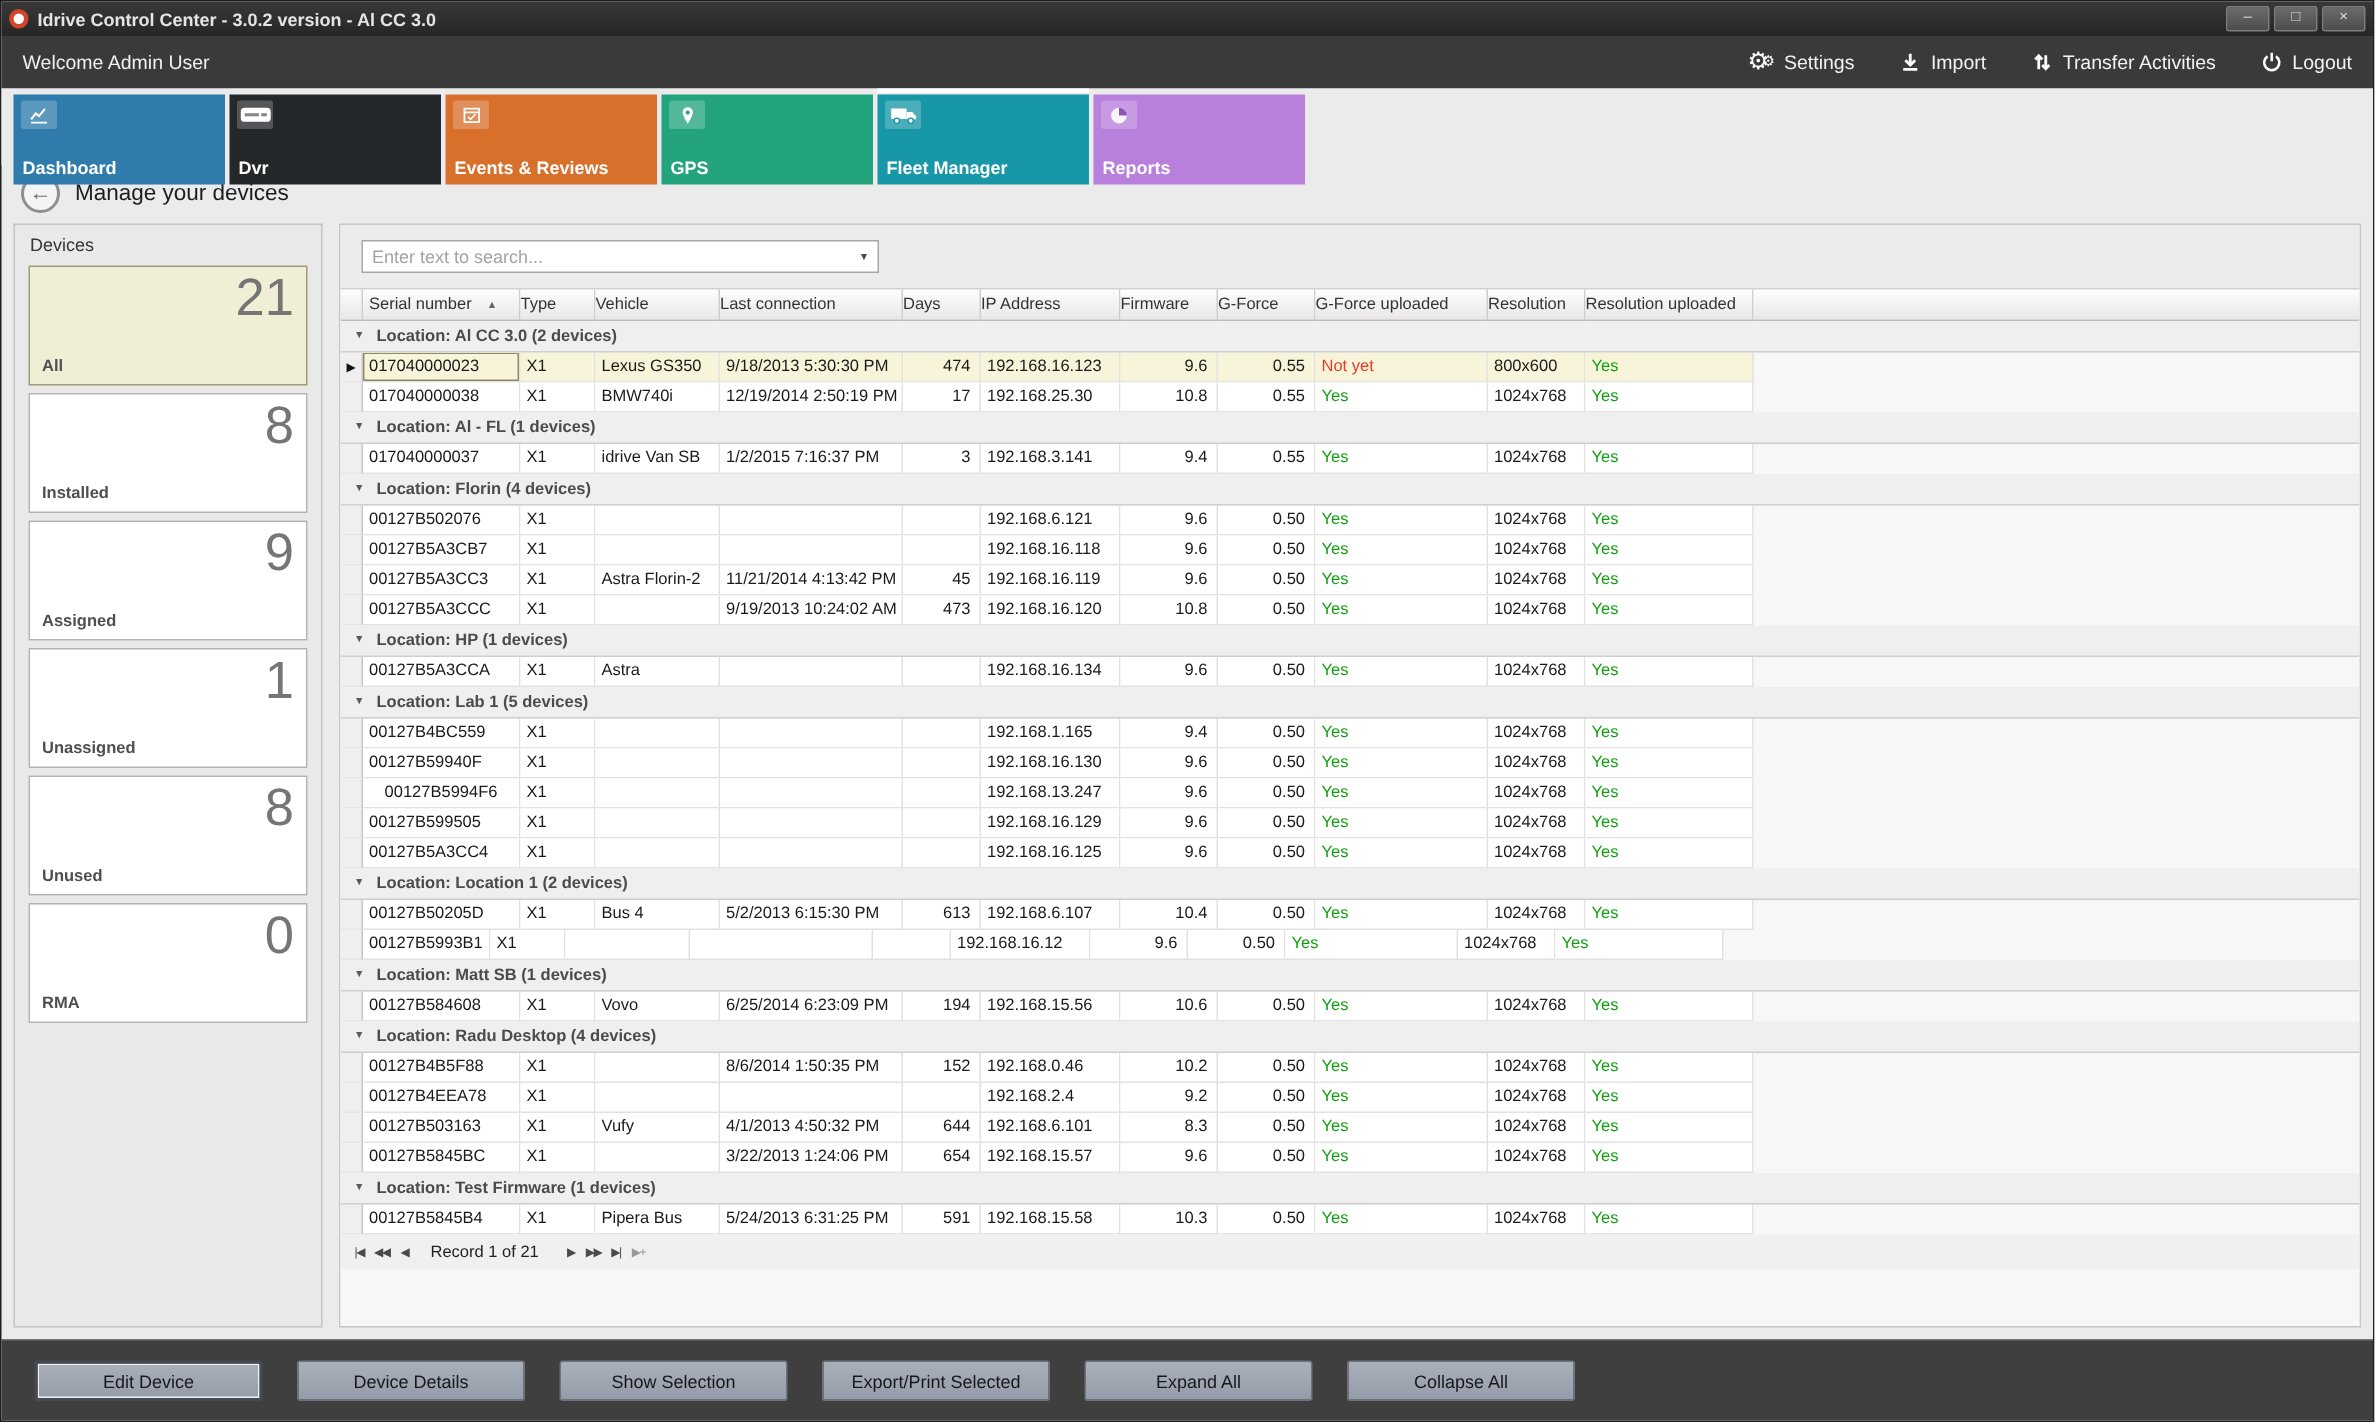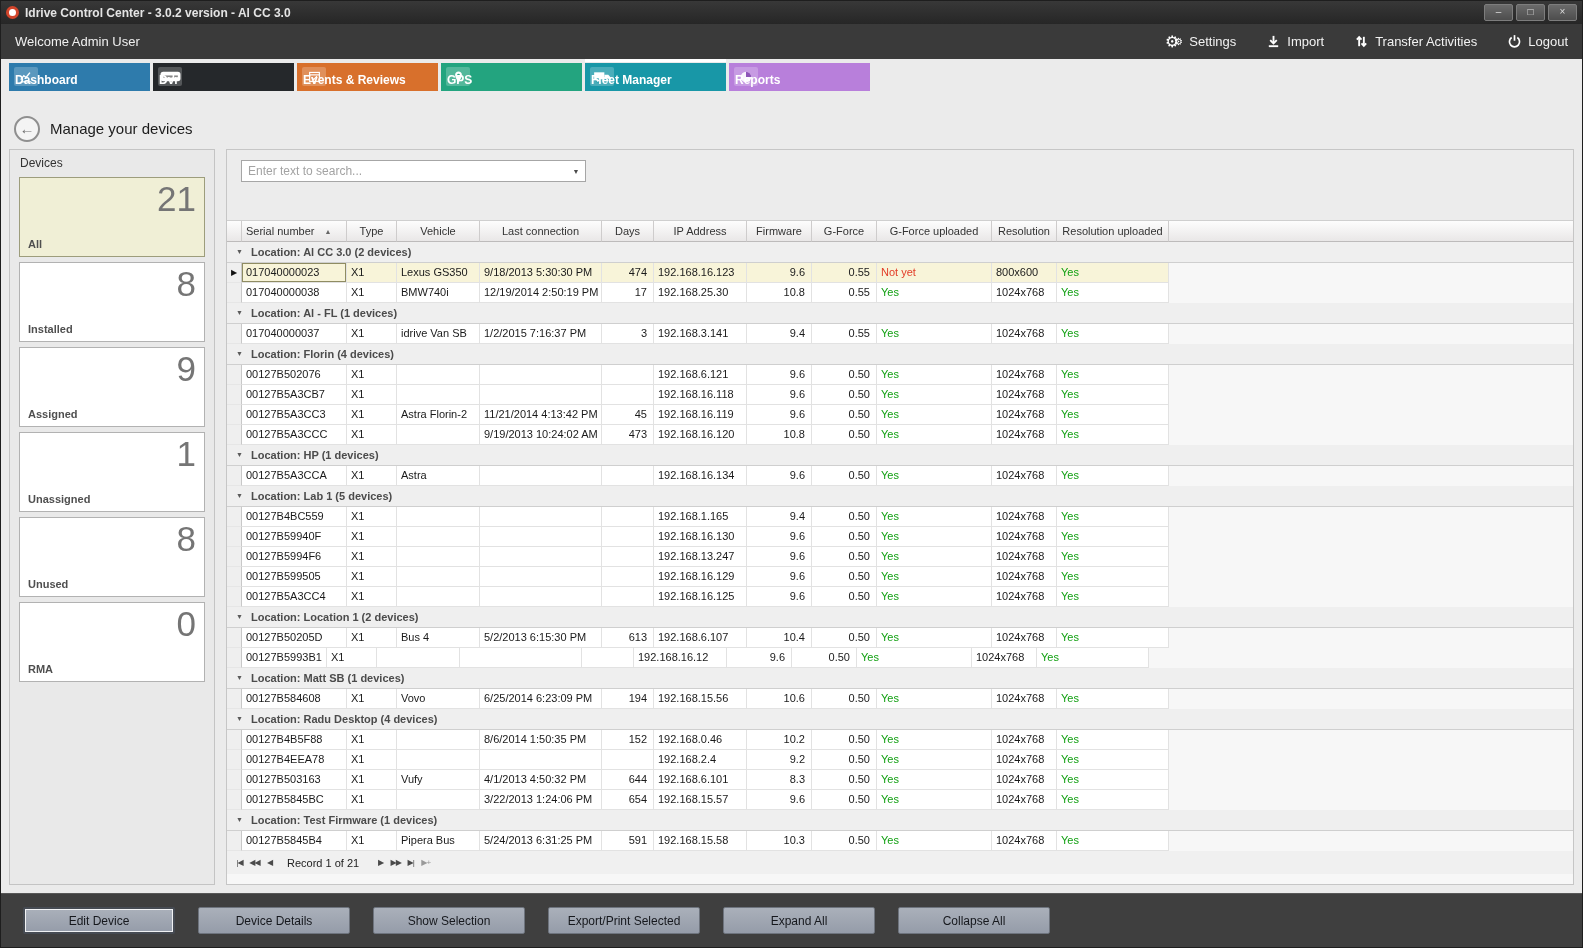--- a/index.html
+++ b/index.html
@@ -18,50 +18,50 @@
   .topbar { height:35px; flex:none; background:#3a3a3a; display:flex; align-items:center; padding:0 14px; }
   .welcome { color:#f0f0f0; font-size:13px; }
   .topbar-actions { margin-left:auto; display:flex; gap:30px; align-items:center; }
   .tb-action { display:flex; align-items:center; gap:6px; color:#f2f2f2; font-size:13px; cursor:default; }
   .tb-icon { display:inline-flex; align-items:center; }
   .gear-big { font-size:16px; line-height:14px; color:#fff; }
   .gear-small { font-size:10px; line-height:10px; color:#fff; margin-left:-5px; vertical-align:top; }
 
   
   .navtabs { height:51px; flex:none; background:#ebebeb; display:flex; gap:3px; padding:4px 0 3px 8px; }
-  .tab { width:141px; height:28px; position:relative; color:#fff; cursor:pointer; flex:none; }
+  .tab { width:141px; height:60px; position:relative; color:#fff; cursor:pointer; flex:none; }
   .tab.active:before { content:""; position:absolute; left:0; right:0; top:-4px; height:3px; background:#fff; }
   .tab-icon { position:absolute; top:4px; left:5px; width:24px; height:19px; background:rgba(255,255,255,.22); display:flex; align-items:center; justify-content:center; border-radius:2px; }
   .tab-label { position:absolute; left:6px; bottom:4px; font-size:12px; font-weight:bold; white-space:nowrap; }
 
   
   .page-title-row { height:37px; flex:none; display:flex; align-items:center; gap:10px; padding-left:13px; }
   .back-circle { width:26px; height:26px; border:2px solid #8f8f8f; border-radius:50%; color:#6f6f6f; font-size:15px; line-height:22px; text-align:center; cursor:pointer; background:#f4f4f4; }
   .page-title { font-size:15px; color:#1c1c1c; }
 
   
   .content { flex:1; min-height:0; display:flex; gap:11px; padding:2px 8px 8px 8px; }
 
   .sidebar { width:206px; flex:none; background:#e9e9e9; border:1px solid #c4c4c4; padding:4px 9px; }
   .sidebar-title { font-size:12px; color:#333; margin:2px 0 7px 1px; }
   .card { height:80px; background:#fff; border:1px solid #b2b2b2; margin-bottom:5px; position:relative; cursor:pointer; }
   .card.selected { background:#f0efd6; border-color:#9d9d7c; }
   .card-count { position:absolute; top:1px; right:8px; font-size:35px; color:#757575; }
   .card-label { position:absolute; left:8px; bottom:6px; font-size:11px; font-weight:bold; color:#4f4f4f; }
 
-  .main { flex:1; min-width:0; background:#ececec; border:1px solid #c6c6c6; display:flex; flex-direction:column;gap:28px; }
+  .main { flex:1; min-width:0; background:#ececec; border:1px solid #c6c6c6; display:flex; flex-direction:column; }
   .search-row { height:42px; flex:none; display:flex; align-items:center; padding-left:14px; background:#ececec; }
   .search-combo { width:345px; height:22px; background:#fff; border:1px solid #a6a6a6; display:flex; align-items:center; }
   .search-combo input { flex:1; border:none; outline:none; font-size:12px; padding:0 6px; color:#333; font-family:inherit; background:transparent; }
   .search-combo input::placeholder { color:#a3a3a3; }
   .combo-arrow { width:18px; height:100%; display:flex; align-items:center; justify-content:center; font-size:7px; color:#4a4a4a; cursor:pointer; }
 
   .grid { flex:1; min-height:0; background:#f7f7f7; border-top:1px solid #cfcfcf; overflow:hidden; display:flex; flex-direction:column; }
   .grid-header { display:flex; height:21px; flex:none; }
-  .gh { background:linear-gradient(#fdfdfd,#e9e7e7); border-right:1px solid #cecccc; border-bottom:1px solid #bdbbbb; font-size:11px; color:#333; display:flex; align-items:center; justify-content:center; white-space:nowrap; overflow:hidden; cursor:pointer; flex:none; }
+  .gh { background:linear-gradient(#fdfdfd,#e9e7e7); border-right:1px solid #cecccc; border-bottom:1px solid #bdbbbb; font-size:11px; color:#333; display:flex; align-items:center; white-space:nowrap; overflow:hidden; cursor:pointer; flex:none; }
   .gh.left { justify-content:flex-start; padding-left:4px; }
   .gh.ind { width:15px; cursor:default; }
   .gh.fill { flex:1; border-right:none; cursor:default; }
   .sort { font-size:7px; color:#666; margin-left:10px; margin-right:4px; }
 
   .grid-body { flex:none; }
   .group-row { height:21px; display:flex; align-items:center; background:#efefef; border-bottom:1px solid #cfcfcf; font-size:11px; font-weight:bold; color:#4b4b4b; padding-left:24px; position:relative; cursor:pointer; }
   .tri { position:absolute; left:9px; top:6px; font-size:7px; color:#5a5a5a; }
   .row { display:flex; height:20px; }
   .cell { font-size:11px; color:#1a1a1a; background:#fff; border-right:1px solid #e2e2e2; border-bottom:1px solid #e2e2e2; padding:0 4px; line-height:19px; white-space:nowrap; overflow:hidden; flex:none; }
@@ -442,21 +442,21 @@
               <div class="cell num" style="width: 52px;"></div>
               <div class="cell" style="width: 93px;">192.168.16.130</div>
               <div class="cell num" style="width: 65px;">9.6</div>
               <div class="cell num" style="width: 65px;">0.50</div>
               <div class="cell green" style="width: 115px;">Yes</div>
               <div class="cell" style="width: 65px;">1024x768</div>
               <div class="cell green" style="width: 112px;">Yes</div>
             </div>
             <div class="row">
               <div class="cell ind"></div>
-              <div class="cell" style="width: 105px;">00127B5994F6</div>
+              <div class="cell" style="width: 105px; text-align: center;">00127B5994F6</div>
               <div class="cell" style="width: 50px;">X1</div>
               <div class="cell" style="width: 83px;"></div>
               <div class="cell" style="width: 122px;"></div>
               <div class="cell num" style="width: 52px;"></div>
               <div class="cell" style="width: 93px;">192.168.13.247</div>
               <div class="cell num" style="width: 65px;">9.6</div>
               <div class="cell num" style="width: 65px;">0.50</div>
               <div class="cell green" style="width: 115px;">Yes</div>
               <div class="cell" style="width: 65px;">1024x768</div>
               <div class="cell green" style="width: 112px;">Yes</div>

